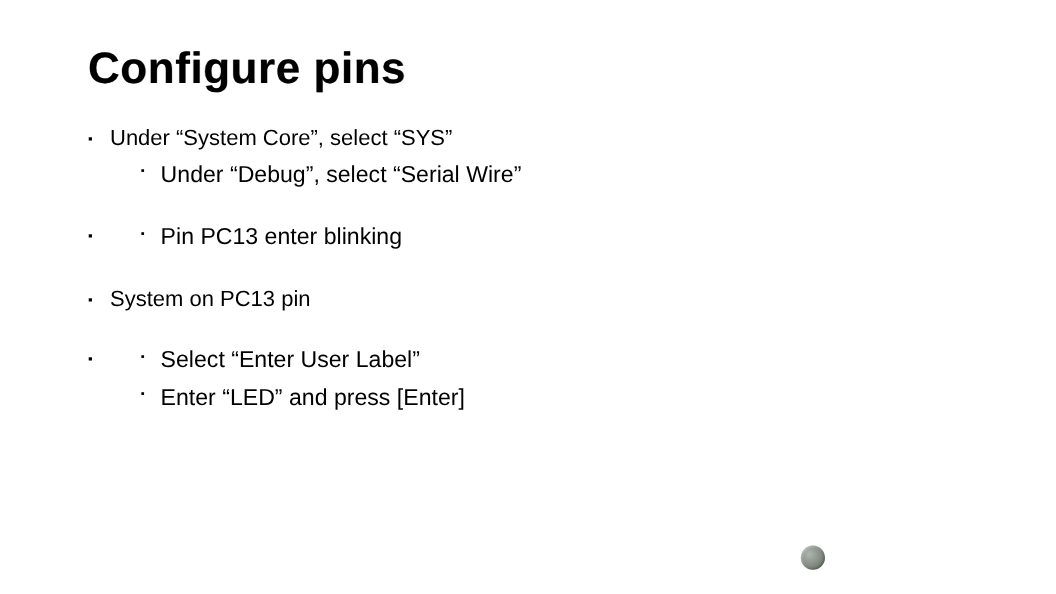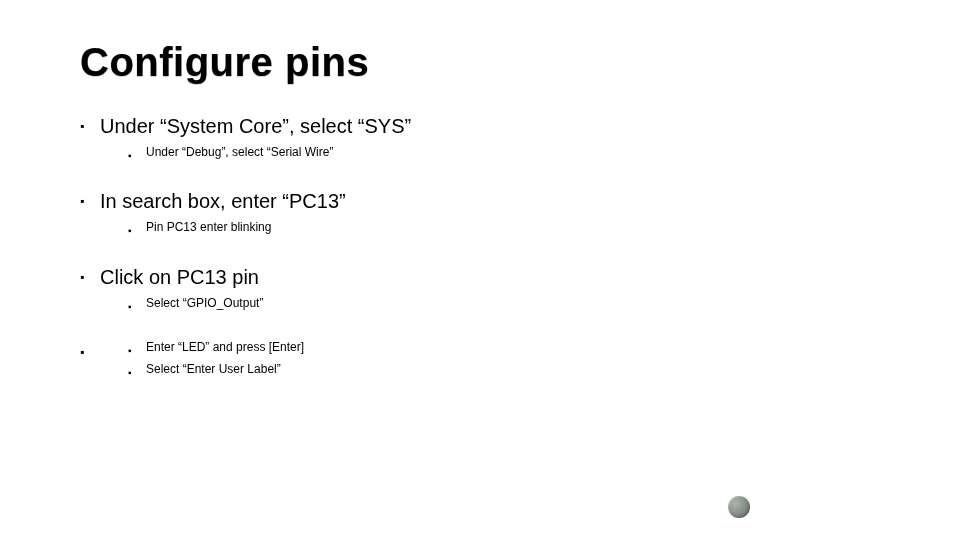--- a/index.html
+++ b/index.html
@@ -55,21 +55,21 @@
   }
   ul.level2 {
     list-style: none;
     margin: 4px 0 14px 0;
     padding: 0 0 0 28px;
   }
   ul.level2 > li {
     position: relative;
     padding-left: 18px;
     margin-bottom: 4px;
-    font-size: 12px;
+    font-size: 21px;
     line-height: 1.45;
   }
   ul.level2 > li::before {
     content: "▪";
     position: absolute;
     left: 0;
     top: 0;
     font-size: 10px;
     line-height: 23px;
     color: #000;
@@ -94,36 +94,32 @@
   <ul class="level1">
 
     <li>
       <span>Under “System Core”, select “SYS”</span>
       <ul class="level2">
         <li><span>Under “Debug”, select “Serial Wire”</span></li>
       </ul>
     </li>
 
     <li>
-      <span>In search box, enter “PC13”</span>
       <ul class="level2">
         <li><span>Pin PC13 enter blinking</span></li>
       </ul>
     </li>
 
     <li>
-      <span>Click on PC13 pin</span>
-      <ul class="level2">
-        <li><span>Select “GPIO_Output”</span></li>
-      </ul>
+      <span>System on PC13 pin</span>
     </li>
 
     <li>
       <ul class="level2">
+        <li><span>Select “Enter User Label”</span></li>
         <li><span>Enter “LED” and press [Enter]</span></li>
-        <li><span>Select “Enter User Label”</span></li>
       </ul>
     </li>
 
   </ul>
 
   <div class="corner-dot"></div>
 </div>
 
 </body></html>

